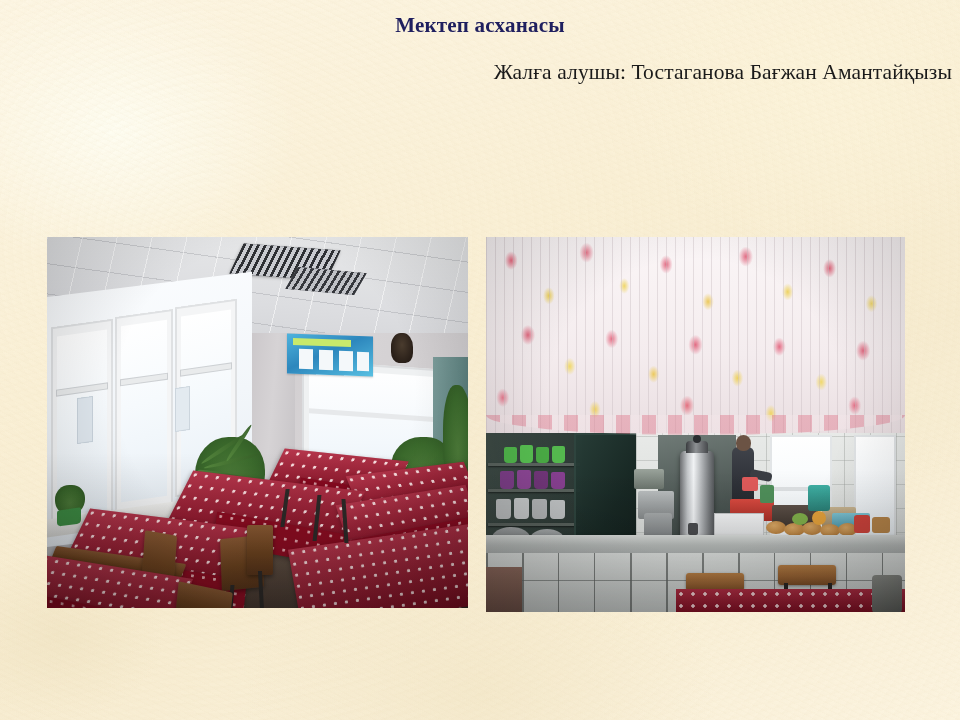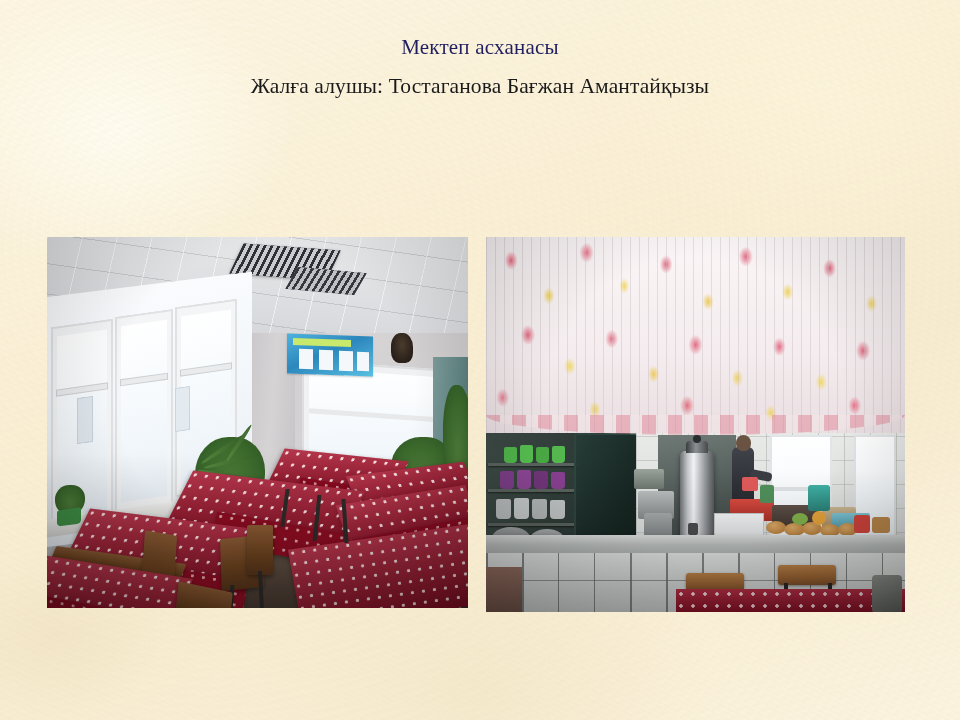--- a/index.html
+++ b/index.html
@@ -45,32 +45,33 @@
   #text-block {
     position: absolute;
     left: 0;
     top: 0;
     width: 960px;
     text-align: center;
     z-index: 5;
   }
   #slide-title {
     margin: 0;
-    padding-top: 35px;
+    padding-top: 13px;
     font-size: 21px;
-    font-weight: normal;
+    font-weight: bold;
     color: #1f1f5f;
     letter-spacing: 0.2px;
   }
   #lessee-line {
-    margin: 0;
+    margin: 8px;
     padding-top: 14px;
     font-size: 21.5px;
     color: #1a1a1a;
     letter-spacing: 0.1px;
+    text-align: right;
   }
   #body-paragraph {
     margin: 0;
     padding-top: 26px;
     font-size: 17.5px;
     line-height: 25px;
     color: #1a1a1a;
   }
   #body-paragraph .ln { display: block; white-space: pre; }
   #budget-line {

